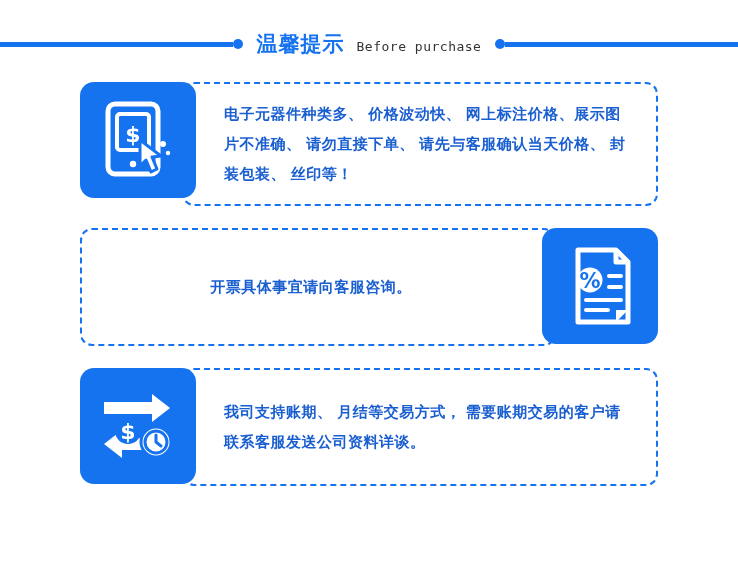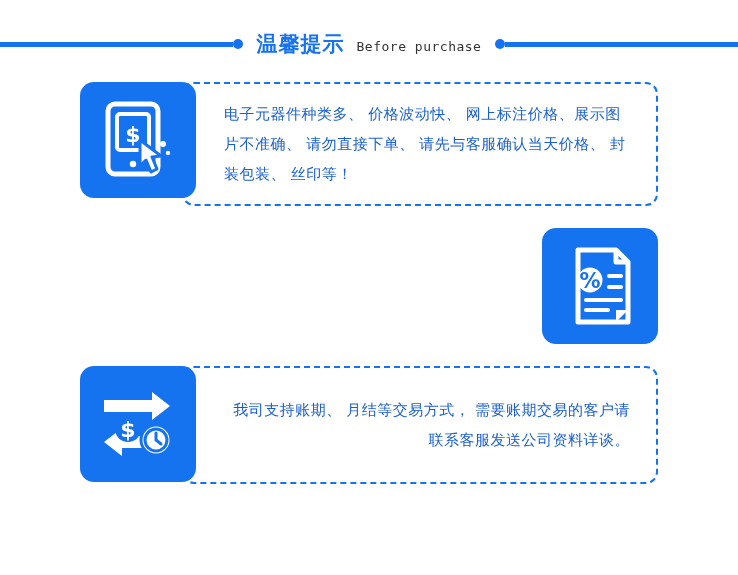--- a/index.html
+++ b/index.html
@@ -120,30 +120,30 @@
     margin-right: -14px;
     padding-right: 40px;
     justify-content: center;
   }
 
   .text-box p {
     margin: 0;
     color: #1a5fd0;
     font-size: 15px;
     line-height: 30px;
-    font-weight: normal;
+    font-weight: bold;
     letter-spacing: 0.5px;
   }
   .text-center p {
     text-align: center;
   }
 
   .row-1 .text-box { min-height: 124px; }
   .row-2 .text-box { min-height: 118px; }
-  .row-3 .text-box { min-height: 118px; text-align: right; }
+  .row-3 .text-box { min-height: 118px; }
 
   svg { display: block; }
 </style>
 </head>
 <body>
 
 <div class="page">
 
   <div class="header">
     <div class="header-inner">
@@ -184,20 +184,23 @@
           <path d="M54 6 V18 H66" fill="none" stroke="#ffffff" stroke-width="5" stroke-linejoin="round"></path>
           <path d="M66 66 L54 78 V66 Z" fill="#ffffff"></path>
           <circle cx="28" cy="36" r="12.5" fill="#ffffff"></circle>
           <text x="28" y="44" fill="#1673f0" font-size="21" font-family="DejaVu Sans, sans-serif" font-weight="bold" text-anchor="middle">%</text>
           <rect x="45" y="30" width="16" height="4" rx="2" fill="#ffffff"></rect>
           <rect x="45" y="41" width="16" height="4" rx="2" fill="#ffffff"></rect>
           <rect x="22" y="54" width="39" height="4" rx="2" fill="#ffffff"></rect>
           <rect x="22" y="64" width="26" height="4" rx="2" fill="#ffffff"></rect>
         </svg>
       </div>
+      <div class="text-box text-center">
+        <p>开票具体事宜请向客服咨询。</p>
+      </div>
     </div>
 
     <div class="row row-3">
       <div class="icon-box">
         <svg width="84" height="80" viewBox="0 0 84 80" aria-hidden="true">
           <path d="M8 16 H56 L56 8 L74 22 L56 36 L56 28 H8 Z" fill="#ffffff"></path>
           <path d="M74 60 H32 L32 52 L14 66 L32 80 L32 72 H74 Z" fill="#ffffff" transform="translate(-6,-8)"></path>
           <circle cx="32" cy="45" r="13" fill="#1673f0"></circle>
           <text x="32" y="53" fill="#ffffff" font-size="22" font-family="DejaVu Sans, sans-serif" font-weight="bold" text-anchor="middle">$</text>
           <circle cx="60" cy="56" r="15" fill="#ffffff" stroke="#1673f0" stroke-width="3"></circle>

